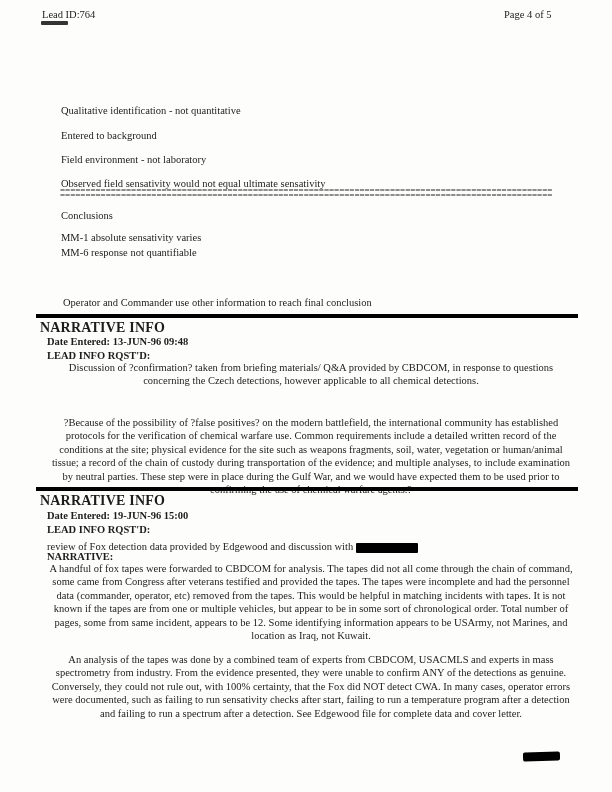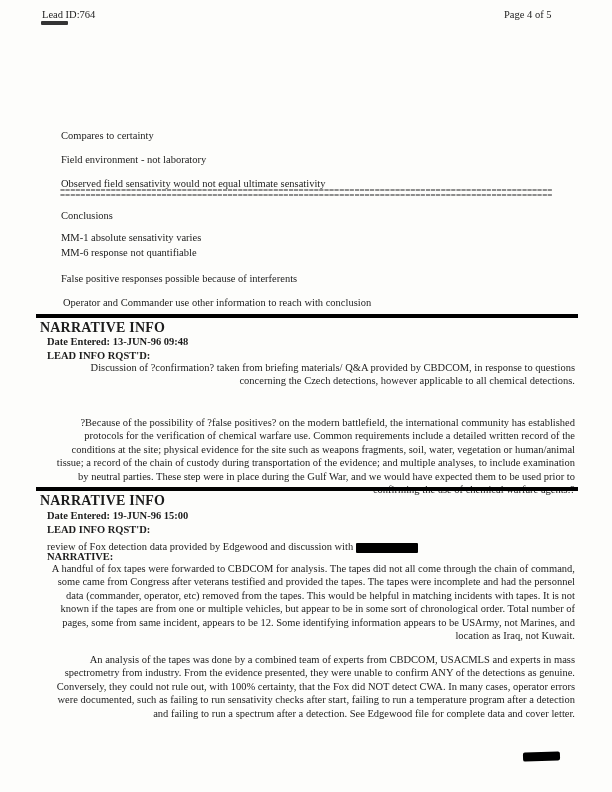--- a/index.html
+++ b/index.html
@@ -13,21 +13,21 @@
     overflow: hidden;
   }
   .abs { position: absolute; }
   .t  { font-size: 10.5px; line-height: 13px; white-space: nowrap; }
   .b  { font-weight: bold; }
   .para {
     font-size: 10.5px;
     line-height: 13.4px;
     width: 528px;
     white-space: normal;
-    text-align: right;
+    text-align: center;
   }
   .secheader { font-size: 14px; font-weight: bold; letter-spacing: 0.2px; }
   .bar {
     background: #000;
     height: 4px;
     width: 542px;
     left: 36px;
   }
   .equals {
     width: 492px;
@@ -66,34 +66,34 @@
 </style>
 </head>
 <body>
 
 <div class="page">
 
   <span class="abs t" style="left:42px; top:8px;">Lead ID:764</span>
   <div class="abs stamp" style="left:41px; top:21px;"></div>
   <span class="abs t" style="left:504px; top:8px;">Page  4 of  5</span>
 
-  <div class="abs t" style="left:61px; top:129px;">Compares to certainty</div>
+  <div class="abs t" style="left:61px; top:104px;">Qualitative identification - not quantitative</div>
+  <div class="abs t" style="left:61px; top:129px;">Entered to background</div>
   <div class="abs t" style="left:61px; top:153px;">Field environment - not laboratory</div>
   <div class="abs t" style="left:61px; top:177px;">Observed field sensativity would not equal ultimate sensativity</div>
 
   <div class="abs equals" style="left:60px; top:188px;">
     <div>================================================================================================================================================================</div>
     <div>================================================================================================================================================================</div>
   </div>
 
   <div class="abs t" style="left:61px; top:209px;">Conclusions</div>
   <div class="abs t" style="left:61px; top:221px;margin-top:10px;">MM-1 absolute sensativity varies</div>
   <div class="abs t" style="left:61px; top:246px;">MM-6 response not quantifiable</div>
-  <div class="abs t" style="left:61px; top:272px;">False positive responses possible because of interferents</div>
-  <div class="abs t" style="left:63px; top:296px;">Operator and Commander use other information to reach with conclusion</div>
+  <div class="abs t" style="left:63px; top:296px;">Operator and Commander use other information to reach final conclusion</div>
 
   <div class="abs bar" style="top:314px;"></div>
   <div class="abs secheader" style="left:40px; top:320px;">NARRATIVE INFO</div>
   <div class="abs t b" style="left:47px; top:335px;">
     <span>Date Entered:</span>
     <span>13-JUN-96 09:48</span>
   </div>
   <div class="abs t b" style="left:47px; top:349px;">LEAD INFO RQST'D:</div>
   <div class="abs para" style="left:47px; top:361px;">Discussion of ?confirmation? taken from briefing materials/ Q&amp;A provided by CBDCOM,  in response to questions concerning the Czech detections, however applicable to all chemical detections.</div>
   <div class="abs para" style="left:47px; top:416px;">?Because of the possibility of ?false positives? on the modern battlefield, the international community has established protocols for the verification of chemical warfare use.  Common requirements include a detailed written record of the conditions at the site; physical  evidence for the site such as weapons fragments, soil, water, vegetation or human/animal tissue; a record of the chain of custody during transportation of the evidence; and multiple analyses, to include examination by neutral parties.  These step were in place during the Gulf War, and we would have expected them to be used prior to confirming the use of chemical warfare agents.?</div>

